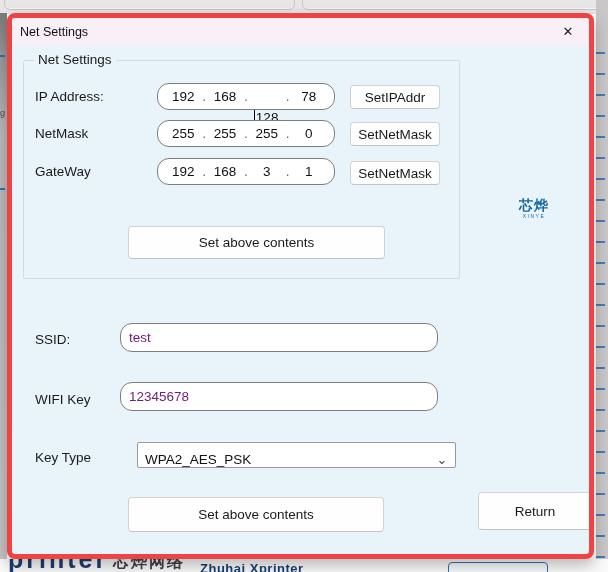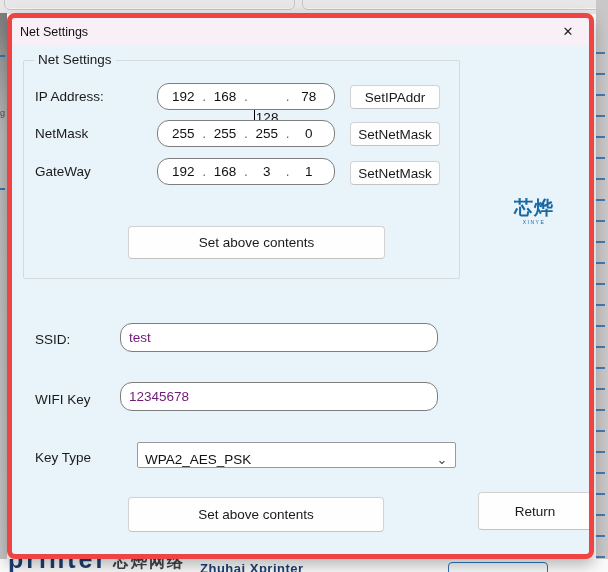--- a/index.html
+++ b/index.html
@@ -52,21 +52,21 @@
 
   .btn { position:absolute; background:#fefefe; border:1px solid #d2d2d2; border-bottom-color:#c3c3c3; border-radius:4px;
     font-size:13.5px; color:#1a1a1a; display:flex; align-items:center; justify-content:center; cursor:pointer; font-family:"Liberation Sans",sans-serif; }
   .btn-accent { border:1px solid #0067c0; }
 
   .combo { position:absolute; background:#fff; border:1px solid #999; border-radius:2px; display:flex; align-items:flex-end; cursor:pointer;margin-left:19px; }
   .combo .combo-value { flex:1; padding-left:7px; font-size:13.5px; color:#111; }
   .combo .chevron { width:26px; text-align:center; color:#454545; font-size:13px; }
 
   .watermark { position:absolute; left:496px; top:180px; width:52px; text-align:center; color:#1769a3; }
-  .watermark .wm-main { font-size:19px; font-weight:bold; letter-spacing:1px; line-height:1.1; }
+  .watermark .wm-main { font-size:14px; font-weight:bold; letter-spacing:1px; line-height:1.1; }
   .watermark .wm-sub { font-size:5px; letter-spacing:1.5px; }
 </style>
 </head>
 <body>
 
 <div class="bg-top">
   <div class="panel panel-a"></div>
   <div class="panel panel-b"></div>
 </div>
 <div class="bg-left">

